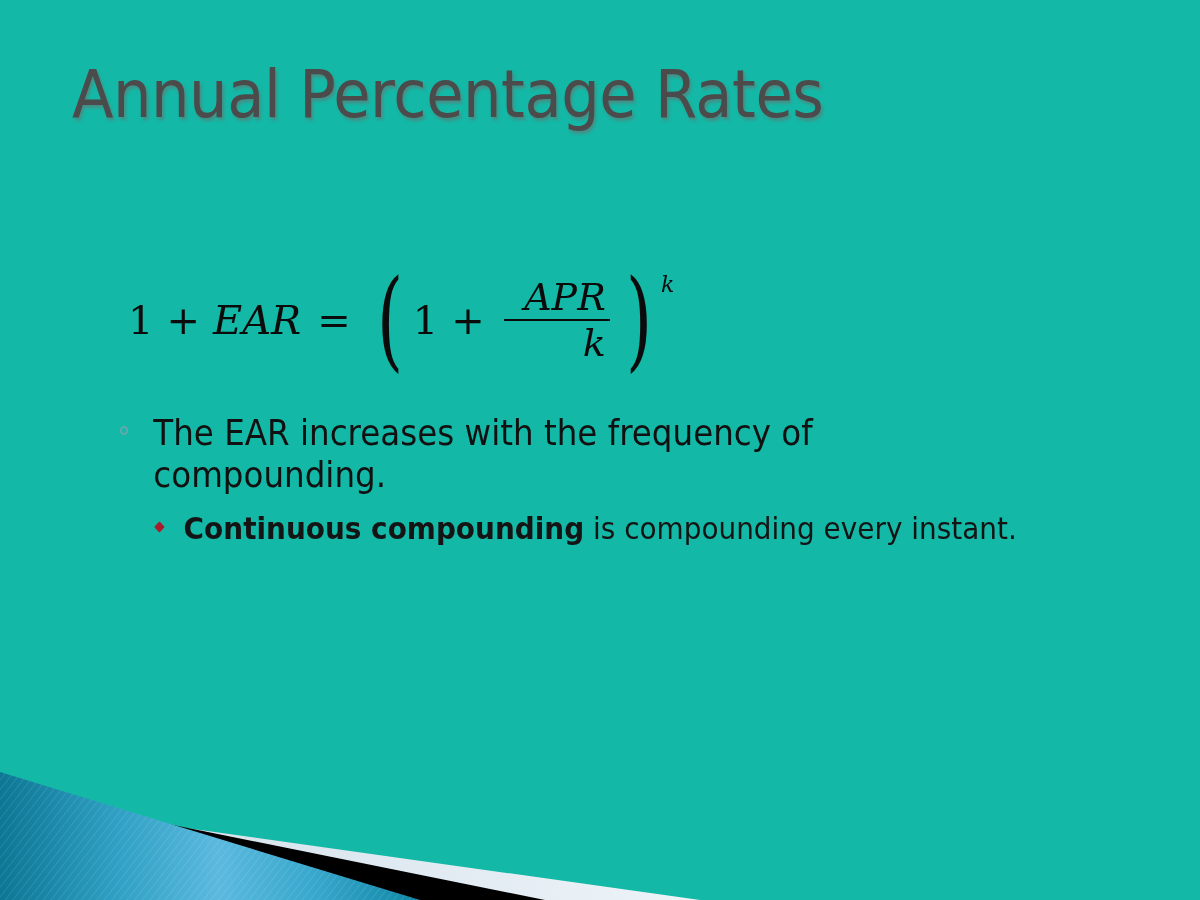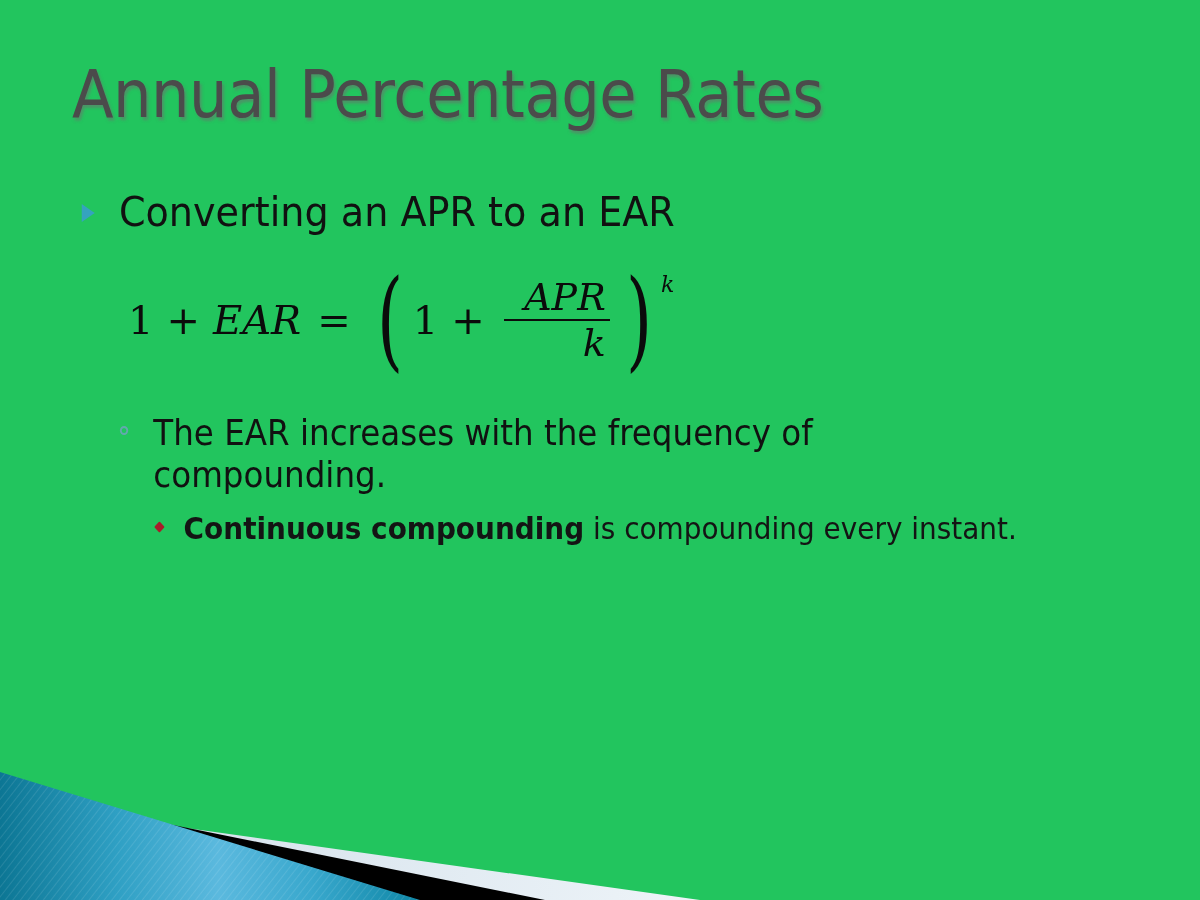--- a/index.html
+++ b/index.html
@@ -8,21 +8,21 @@
     background: #ffffff;
   }
   body {
     font-family: "Liberation Sans", sans-serif;
   }
 
   .slide {
     position: relative;
     width: 1200px;
     height: 900px;
-    background: #22c55e;
+    background: #14b8a6;
     overflow: hidden;
   }
 
   
   .slide-title {
     position: absolute;
     left: 72px;
     top: 56px;
     font-family: "DejaVu Sans", sans-serif;
     font-size: 66px;
@@ -191,26 +191,20 @@
   }
   .deco svg { display: block; width: 100%; height: 100%; }
 </style>
 </head>
 <body>
 
 <div class="slide">
 
   <div class="slide-title">Annual Percentage Rates</div>
 
-  <div class="body-area">
-    <div class="bullet-l1">
-      <span class="marker-triangle"></span>
-      <span>Converting an APR to an EAR</span>
-    </div>
-  </div>
 
   <div class="formula-wrap">
     <div class="formula">
       <span class="f-roman">1</span>
       <span class="f-op">+</span>
       <span class="f-ital">EAR</span>
       <span class="f-eq">=</span>
       <span class="paren paren-l">(</span>
       <span class="f-roman">1</span>
       <span class="f-op">+</span>

